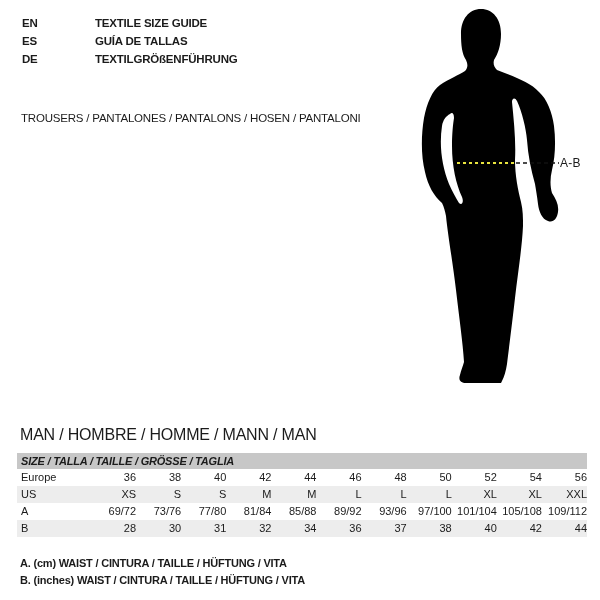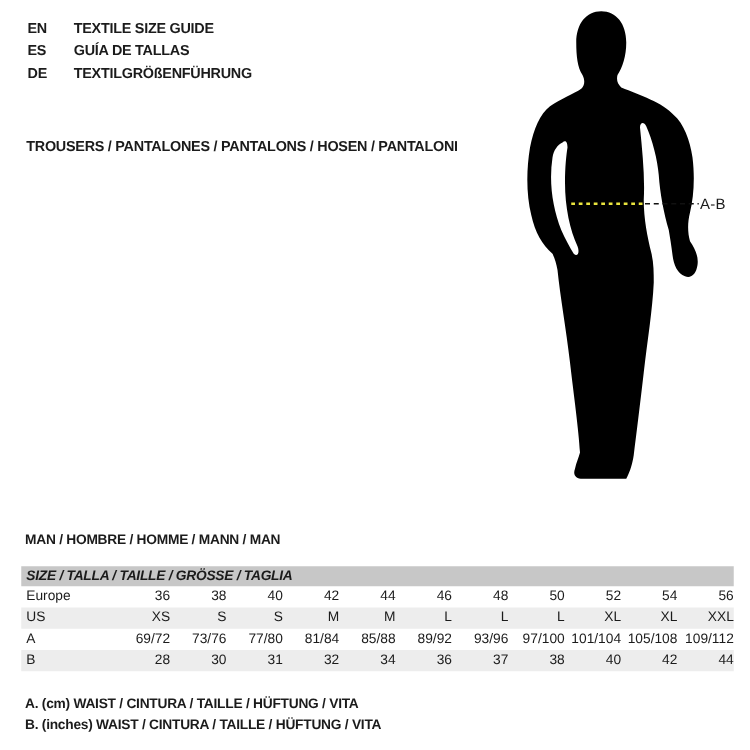--- a/index.html
+++ b/index.html
@@ -5,36 +5,36 @@
   html,body{margin:0;padding:0;}
   body{
     width:600px;height:600px;position:relative;overflow:hidden;
     background:#ffffff;color:#1b1b1b;
     font-family:"Liberation Sans","DejaVu Sans",sans-serif;
   }
   
   .lang-list{position:absolute;left:22px;top:14px;}
   .lang-row{display:flex;height:18px;align-items:center;}
   .lang-code{width:37px;font-weight:700;font-size:11.5px;letter-spacing:-0.2px;}
-  .lang-label{font-weight:700;font-size:11.5px;letter-spacing:-0.2px;white-space:nowrap;}
+  .lang-label{font-weight:700;font-size:11.5px;letter-spacing:-0.2px;white-space:nowrap;margin-left:36px;}
   .garment-heading{
     position:absolute;left:21px;top:112px;
-    font-weight:700;font-size:11.5px;letter-spacing:-0.2px;white-space:nowrap;
+    font-weight:400;font-size:11.5px;letter-spacing:-0.2px;white-space:nowrap;
   }
   
   .figure-wrap{position:absolute;left:400px;top:0;width:200px;height:400px;}
   .figure-wrap svg{display:block;width:200px;height:400px;}
   .measure-label{
     position:absolute;left:560px;top:156px;
     font-size:12px;font-weight:500;letter-spacing:0.2px;
   }
   
   .section-heading{
     position:absolute;left:20px;top:426px;
-    font-weight:700;font-size:11px;letter-spacing:-0.2px;white-space:nowrap;
+    font-weight:400;font-size:16px;letter-spacing:-0.2px;white-space:nowrap;
   }
   
   .size-table{position:absolute;left:17px;top:453px;width:570px;}
   .thead{
     height:16px;line-height:16px;padding-left:4px;
     font-weight:700;font-size:11px;letter-spacing:-0.2px;font-style:italic;
   }
   .trow{display:flex;height:17px;line-height:17px;font-size:11px;}
   .tlabel{width:74px;padding-left:4px;box-sizing:border-box;}
   .tcell{flex:1;text-align:right;white-space:nowrap;}

